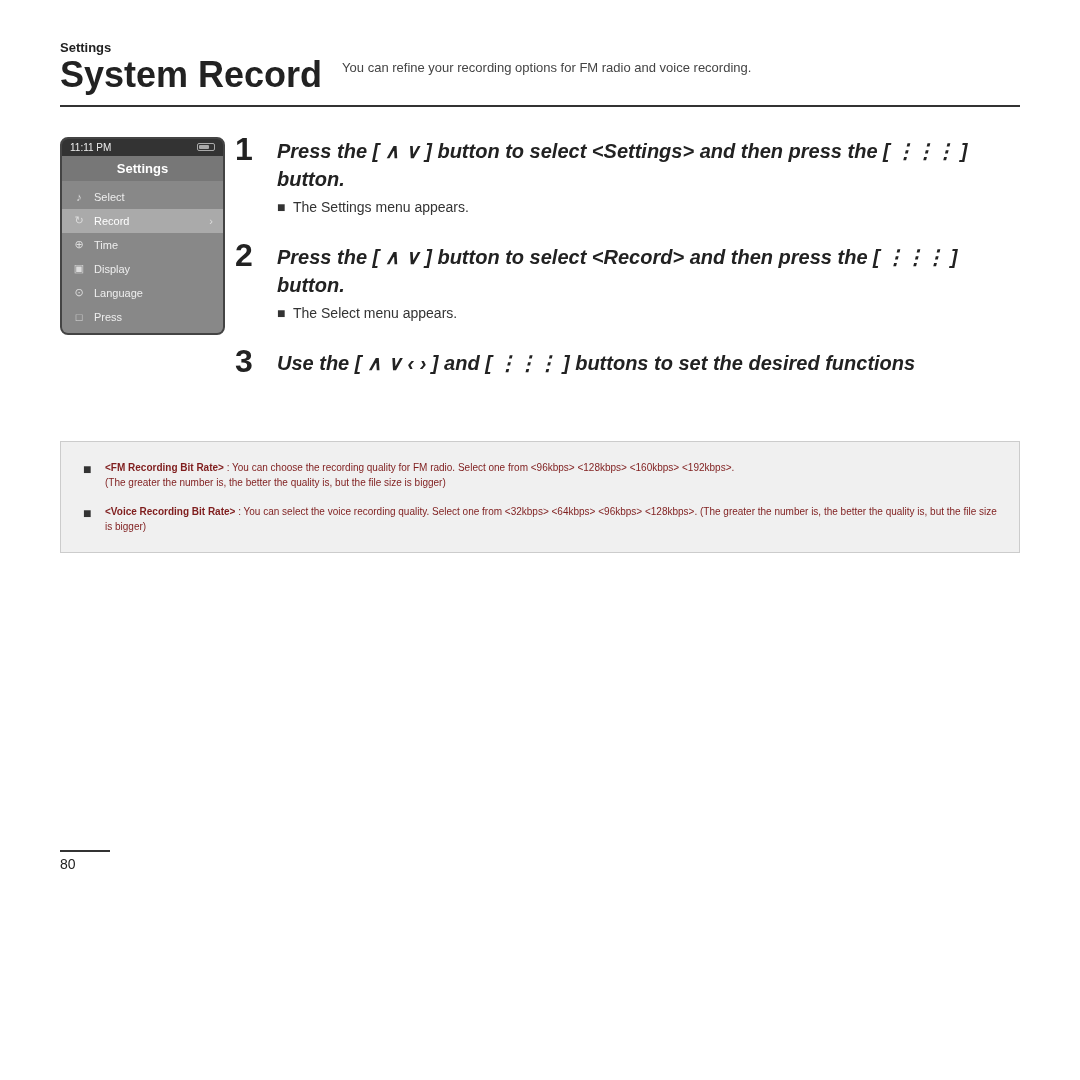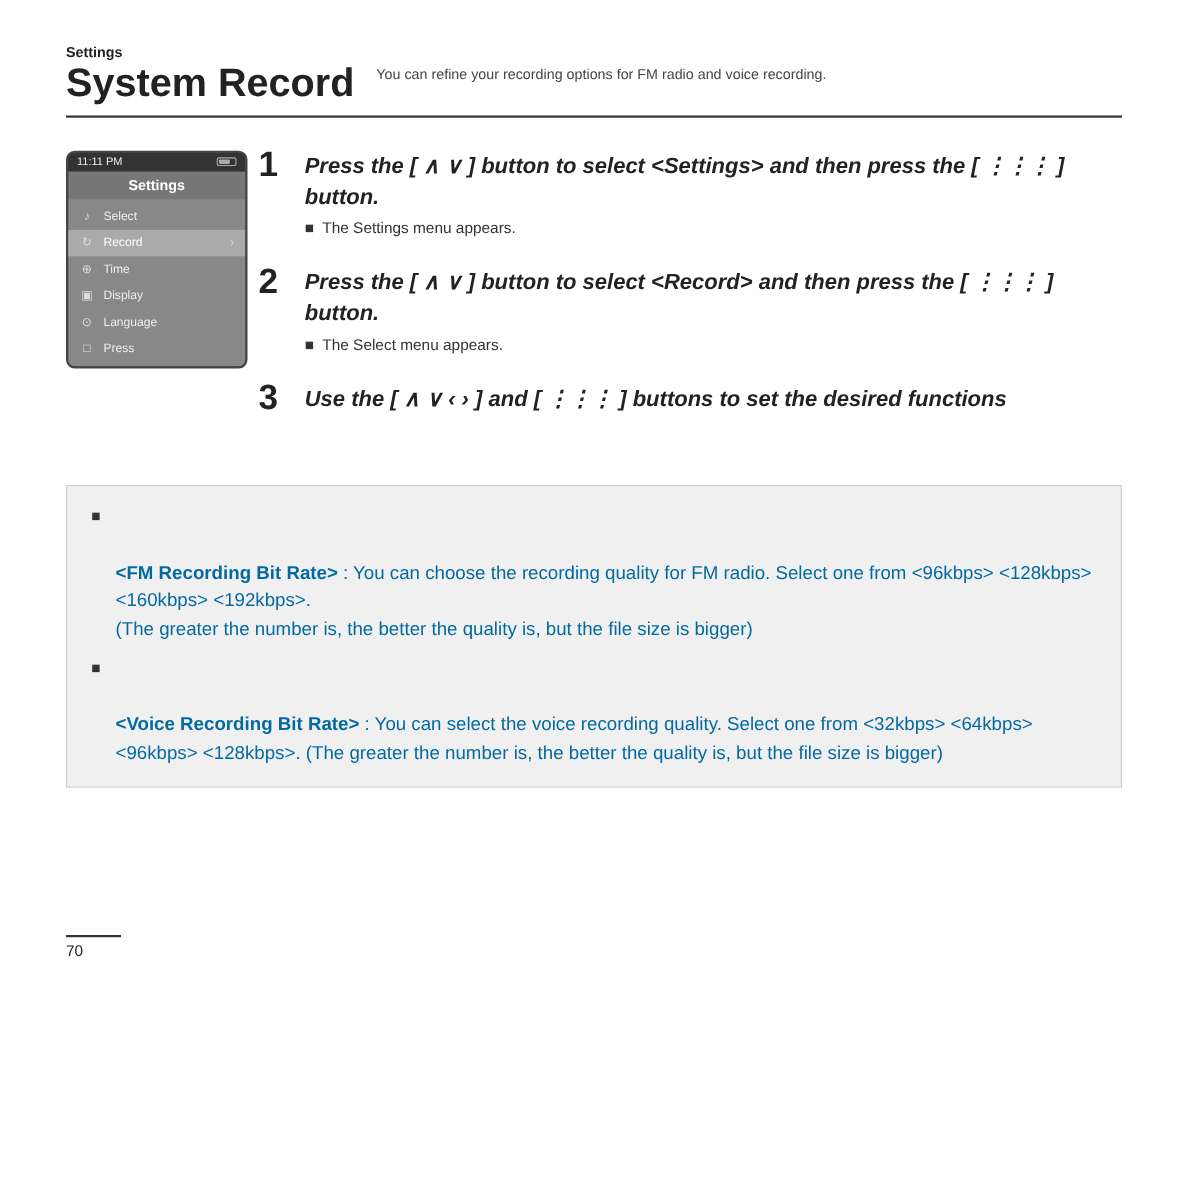--- a/index.html
+++ b/index.html
@@ -202,24 +202,23 @@
     .info-item:last-child {
       margin-bottom: 0;
     }
     .info-bullet {
       min-width: 12px;
       color: #333;
       font-size: 14px;
       margin-top: 1px;
     }
     .info-text {
-      font-size: 17px;
-      color: #0369a1;
+      font-size: 10px;
+      color: #7f1d1d;
       line-height: 1.5;
-      margin-top: 48px;
     }
     .info-text strong {
       font-weight: bold;
     }
 
     
     .page-number {
       position: absolute;
       bottom: 40px;
       left: 60px;
@@ -344,16 +343,16 @@
       <span class="info-bullet">■</span>
       <span class="info-text">
         <strong>&lt;Voice Recording Bit Rate&gt;</strong> : You can select the voice recording quality. Select one from &lt;32kbps&gt; &lt;64kbps&gt; &lt;96kbps&gt; &lt;128kbps&gt;. (The greater the number is, the better the quality is, but the file size is bigger)
       </span>
     </div>
 
   </div>
 
   <div class="page-number">
     <div class="page-number-line"></div>
-    <span>70</span>
+    <span>80</span>
   </div>
 
 </div>
 
 </body></html>

